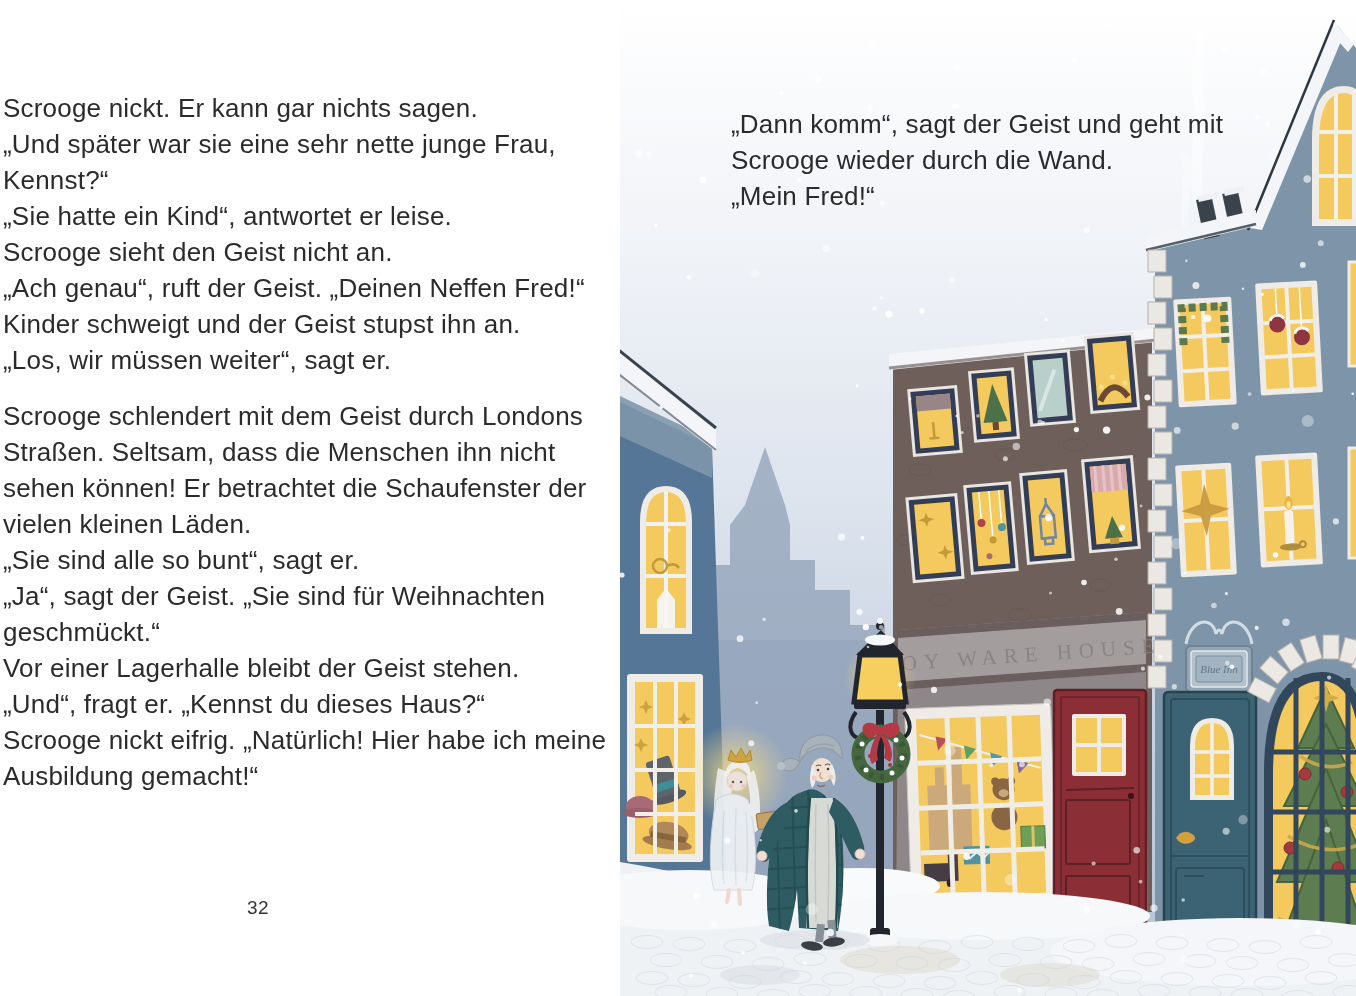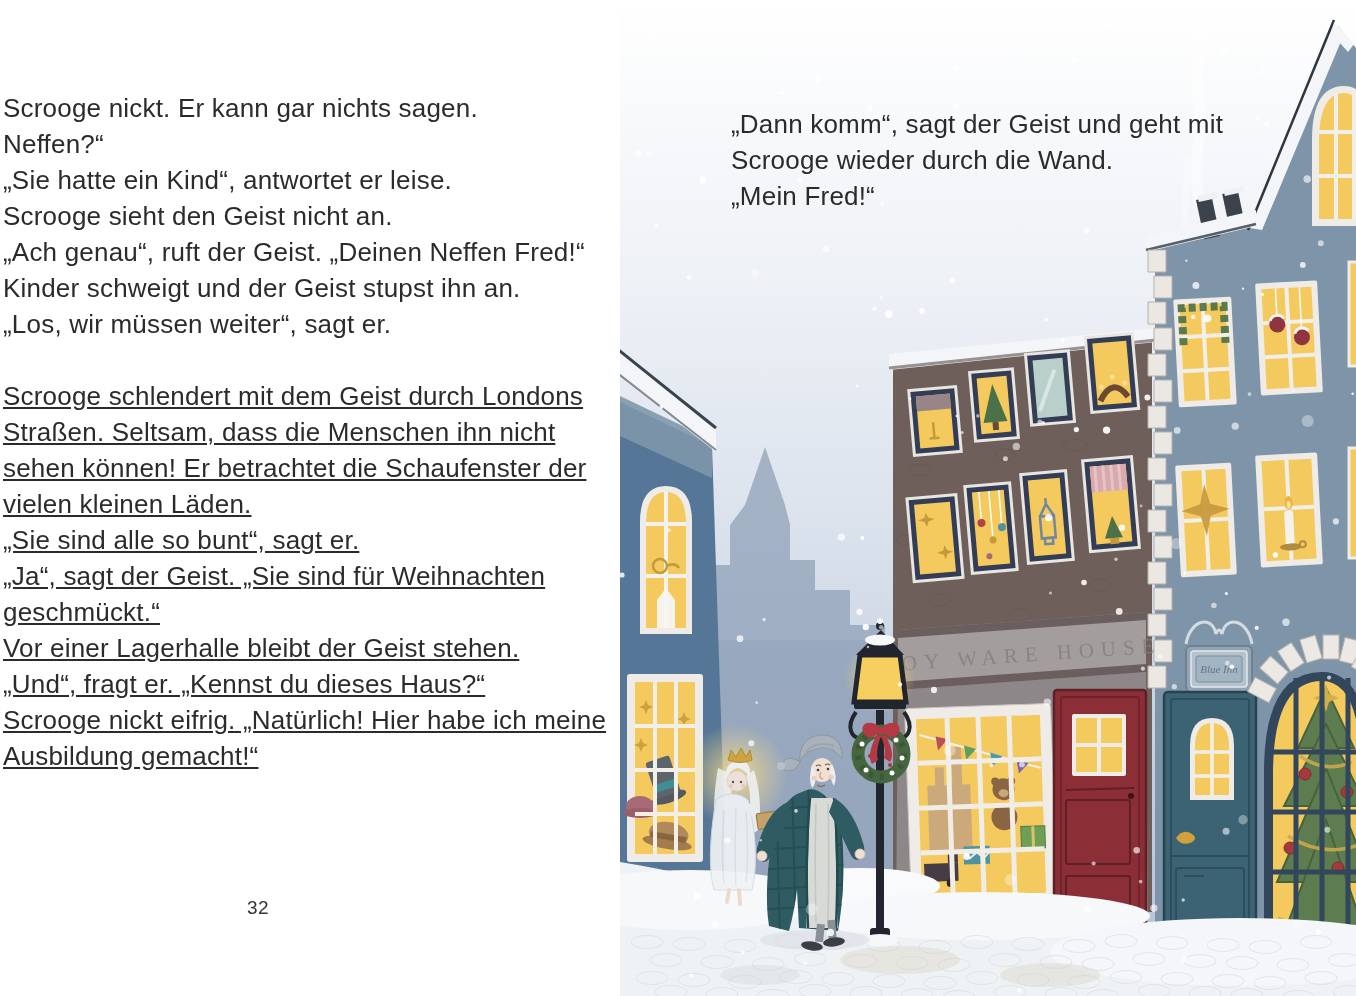--- a/index.html
+++ b/index.html
@@ -1,20 +1,20 @@
 <!DOCTYPE html>
 <html style="--text-dark: #2b2b2b; --sky-top: #ffffff; --sky-bottom: #b4c1d4; --skyline: #8d9eb6; --house-left-blue: #567697; --house-right-blue: #7e95a9; --stone-brown: #6f5f5a; --window-yellow: #f4c95d; --window-frame-dark: #333d55; --door-red: #8c2e36; --door-teal: #3c6374; --snow-white: #f3f5f8; --coat-teal: #2f5c62; --lamp-black: #21262e; --wreath-green: #46663f; --bow-red: #b33a44; --tree-green: #5d7c4f; --gold: #d0a23f;"><head>
 <meta charset="utf-8">
 <style>
   html,body{margin:0;padding:0;background:#ffffff;width:1356px;height:996px;overflow:hidden;}
   #page{position:relative;width:1356px;height:996px;background:#fff;font-family:"Liberation Sans",sans-serif;}
   .story-col{position:absolute;color:var(--text-dark,#2b2b2b);font-size:26px;letter-spacing:.2px;}
   .story-col .line{height:36px;line-height:36px;white-space:nowrap;}
   #left-col{left:3px;top:90px;width:600px;}
-  #left-para2{margin-top:36px;text-decoration:underline;}
+  #left-para2{margin-top:20px;}
   #right-col{left:731px;top:106px;width:460px;z-index:5;}
   #page-num{position:absolute;left:233px;top:889px;width:50px;text-align:center;
             font-size:19px;color:#333;letter-spacing:.5px;margin-top:8px;}
   #illu{position:absolute;left:620px;top:0;width:736px;height:996px;}
   svg text.signtext{font-family:"Liberation Serif",serif;}
 </style>
 </head>
 <body>
 
 <div id="page">
@@ -663,21 +663,22 @@
         <circle cx="1010.5" cy="879.9" r="5.9" fill="#ffffff" opacity="0.35"></circle>
         <circle cx="1243.0" cy="819.8" r="4.7" fill="#ffffff" opacity="0.35"></circle>
         <circle cx="755.0" cy="272.9" r="4.4" fill="#ffffff" opacity="0.35"></circle>
         <circle cx="1296.7" cy="923.6" r="4.4" fill="#ffffff" opacity="0.35"></circle>
       </g>
   </svg>
 
   <div id="left-col" class="story-col">
     <div id="left-para1">
         <div class="line">Scrooge nickt. Er kann gar nichts sagen.</div>
-        <div class="line">Neffen?“</div>
+        <div class="line">„Und später war sie eine sehr nette junge Frau,</div>
+        <div class="line">Kennst?“</div>
         <div class="line">„Sie hatte ein Kind“, antwortet er leise.</div>
         <div class="line">Scrooge sieht den Geist nicht an.</div>
         <div class="line">„Ach genau“, ruft der Geist. „Deinen Neffen Fred!“</div>
         <div class="line">Kinder schweigt und der Geist stupst ihn an.</div>
         <div class="line">„Los, wir müssen weiter“, sagt er.</div>
       </div>
     <div id="left-para2">
         <div class="line">Scrooge schlendert mit dem Geist durch Londons</div>
         <div class="line">Straßen. Seltsam, dass die Menschen ihn nicht</div>
         <div class="line">sehen können! Er betrachtet die Schaufenster der</div>

